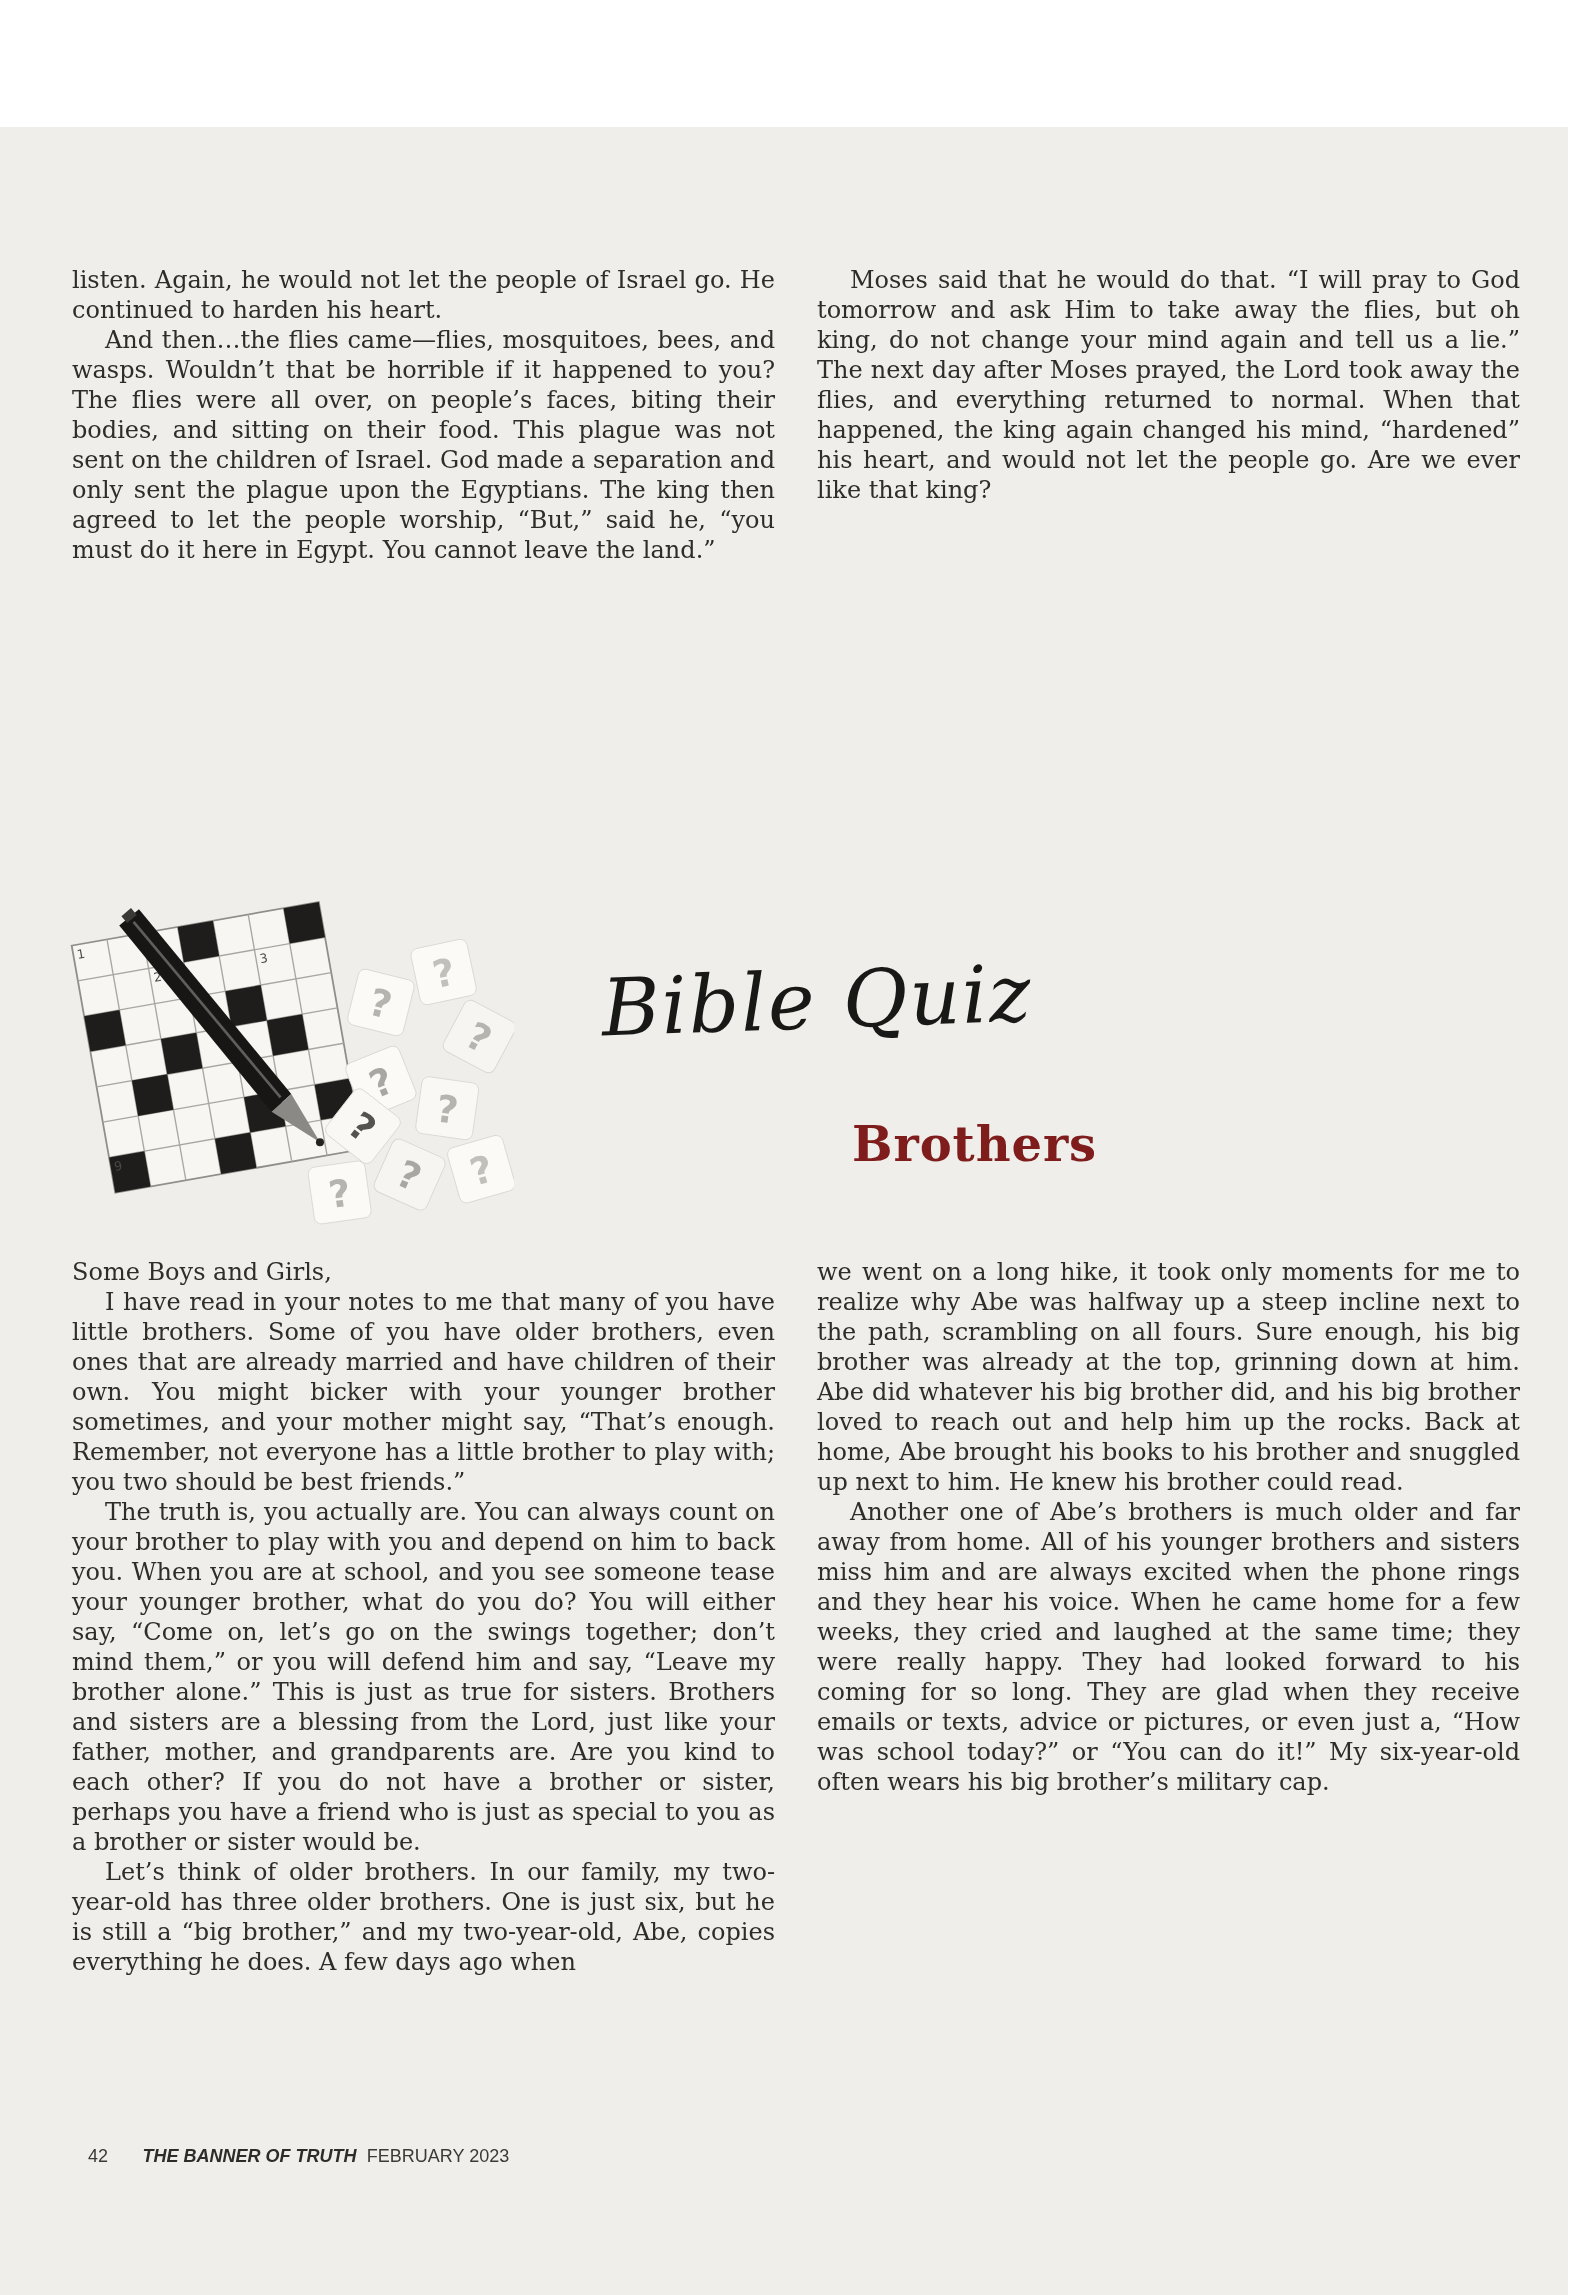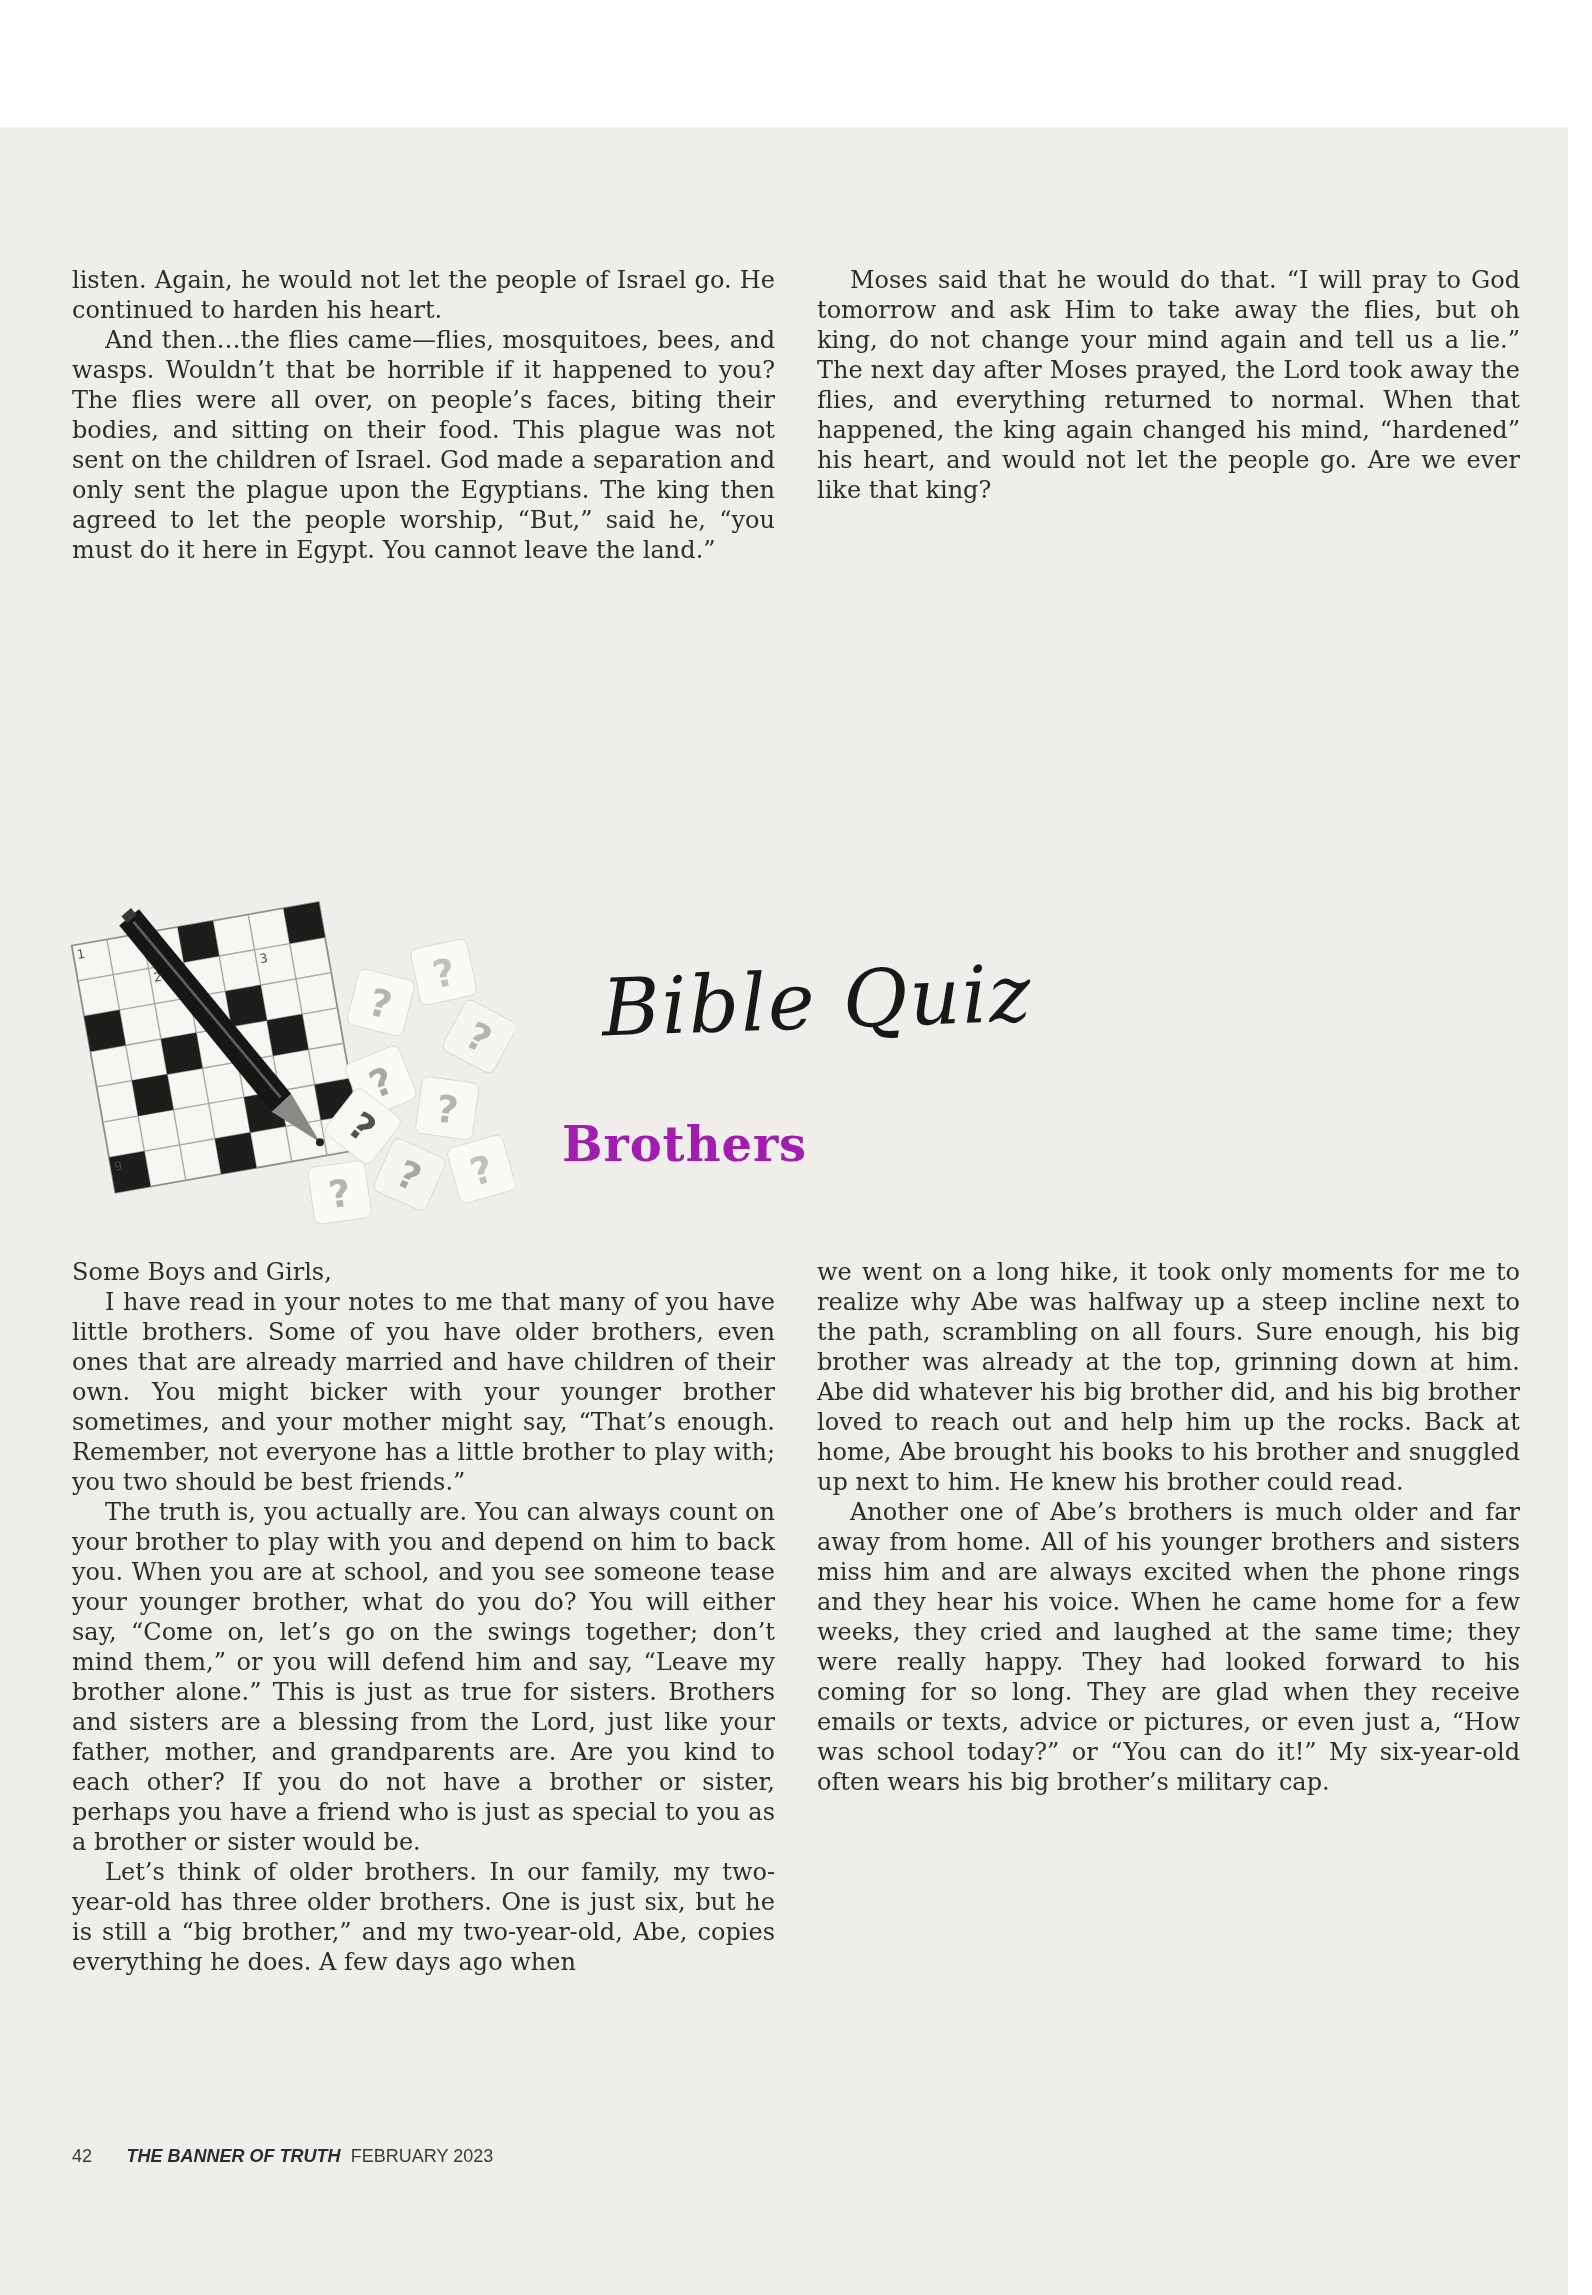--- a/index.html
+++ b/index.html
@@ -35,28 +35,28 @@
   .quiz-illustration { position:absolute; left:65px; top:10.4px; }
   .quiz-title {
     position:absolute; left:532px; top:79px; width:570px;
     text-align:center;
     font-size:79px; font-style:italic; font-weight:500;
     letter-spacing:1.7px;
     color:#181816;
     transform:rotate(-2deg);
   }
   .quiz-subtitle {
-    position:absolute; left:562px; top:240px; width:570px;
-    text-align:left;
+    position:absolute; left:527px; top:240px; width:570px;
+    text-align:right;
     font-size:48px; font-weight:bold; letter-spacing:0.9px;
-    color:#a21caf;
+    color:#7f1d1d;
   }
 
   .page-footer {
-    position:absolute; left:72px; top:2146px;
+    position:absolute; left:88px; top:2146px;
     font-family:"Liberation Sans", sans-serif;
     font-size:18px; color:#3a3a37;
     display:flex; gap:10.4px; align-items:baseline;
   }
   .page-footer .mag { font-weight:bold; font-style:italic; color:#2c2c2a;margin-left:24px; }
 </style>
 </head>
 <body>
 
 <div class="sheet">

